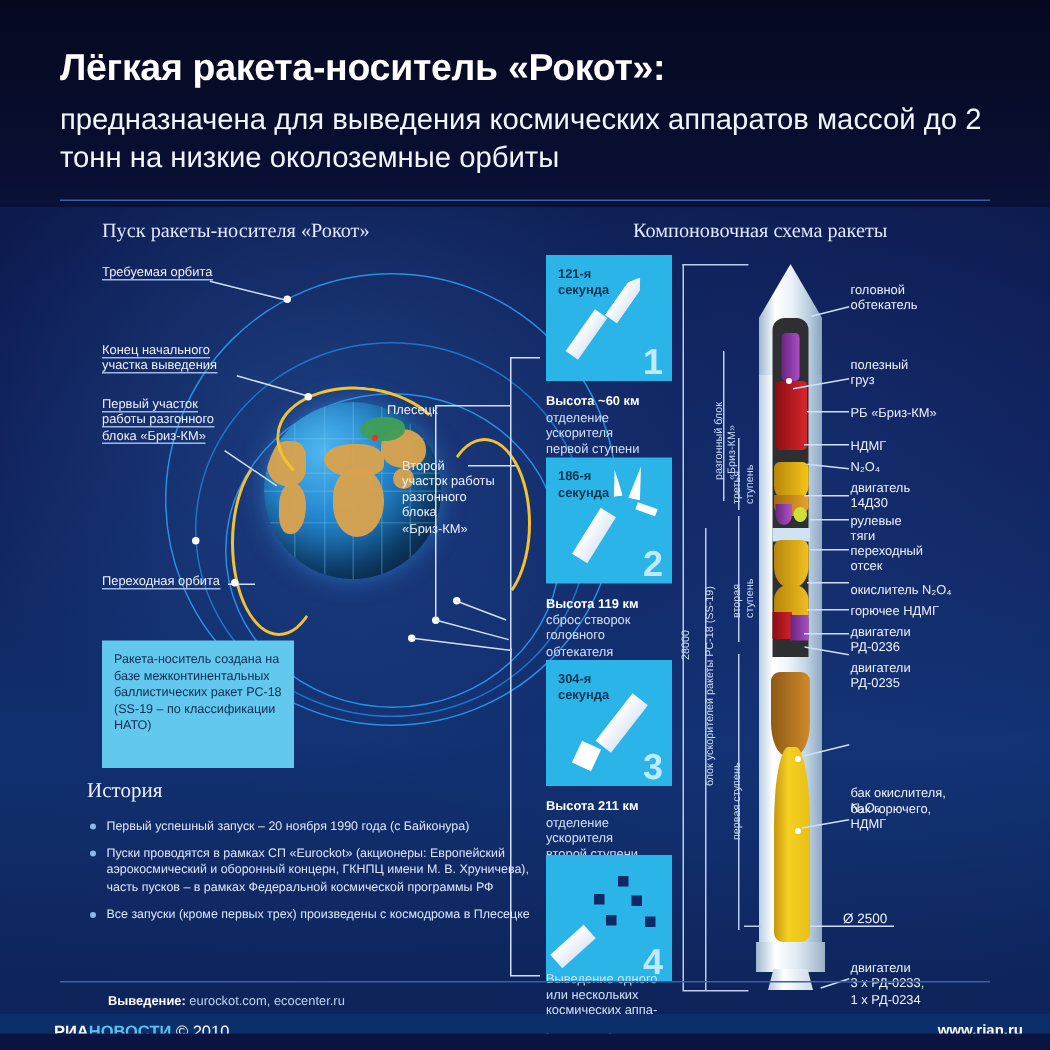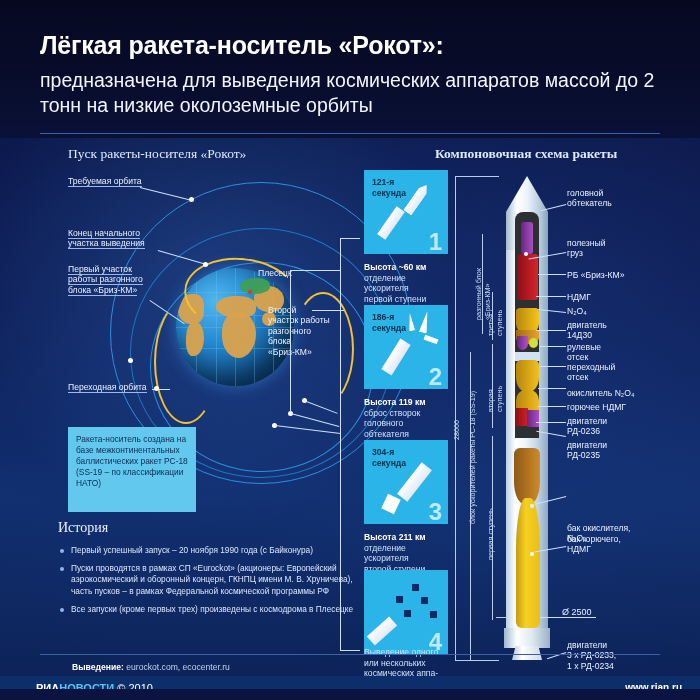--- a/index.html
+++ b/index.html
@@ -230,21 +230,21 @@
     <div class="mrock" style="left:12px;top:46px;width:12px;height:30px;transform:rotate(48deg);"></div>
     <div class="num">4</div>
   </div>
   <div class="pcap" style="left:364px;top:626px;margin-top:21px;">
     <span style="white-space:pre-line;">Выведение одного
 или нескольких
 космических аппа-
 ратов на орбиты</span>
   </div>
 
-  <div class="sect-title" style="left:435px;top:146px;font-weight:bold;">Компоновочная схема ракеты</div>
+  <div class="sect-title" style="left:422px;top:146px;">Компоновочная схема ракеты</div>
 
   <div class="dimline" style="left:455px;top:176px;width:1px;height:484px;"></div>
   <div class="dimline" style="left:455px;top:176px;width:44px;height:1px;"></div>
   <div class="dimline" style="left:455px;top:660px;width:44px;height:1px;"></div>
   <div class="vlabel" style="left:452px;top:440px;">28000</div>
 
   <div class="dimline" style="left:470px;top:352px;width:1px;height:308px;"></div>
   <div class="vlabel" style="left:468px;top:524px;">блок ускорителей ракеты РС-18 (SS-19)</div>
 
   <div class="dimline" style="left:482px;top:234px;width:1px;height:100px;"></div>
@@ -306,21 +306,21 @@
   <div class="leader" style="left:536px;top:296px;width:30px;"></div>
 
   <div class="lab" style="left:567px;top:306px;">N₂O₄</div>
   <div class="leader" style="left:538px;top:312px;width:28px;transform:rotate(6deg);transform-origin:100% 0;"></div>
 
   <div class="lab" style="left:567px;top:320px;white-space:pre;">двигатель
 14Д30</div>
   <div class="leader" style="left:536px;top:330px;width:30px;"></div>
 
   <div class="lab" style="left:567px;top:342px;white-space:pre;">рулевые
-отсек</div>
+тяги</div>
   <div class="leader" style="left:540px;top:346px;width:26px;"></div>
 
   <div class="lab" style="left:567px;top:362px;white-space:pre;">переходный
 отсек</div>
   <div class="leader" style="left:540px;top:366px;width:26px;"></div>
 
   <div class="lab" style="left:567px;top:388px;">окислитель N₂O₄</div>
   <div class="leader" style="left:538px;top:388px;width:28px;"></div>
 
   <div class="lab" style="left:567px;top:402px;">горючее НДМГ</div>

